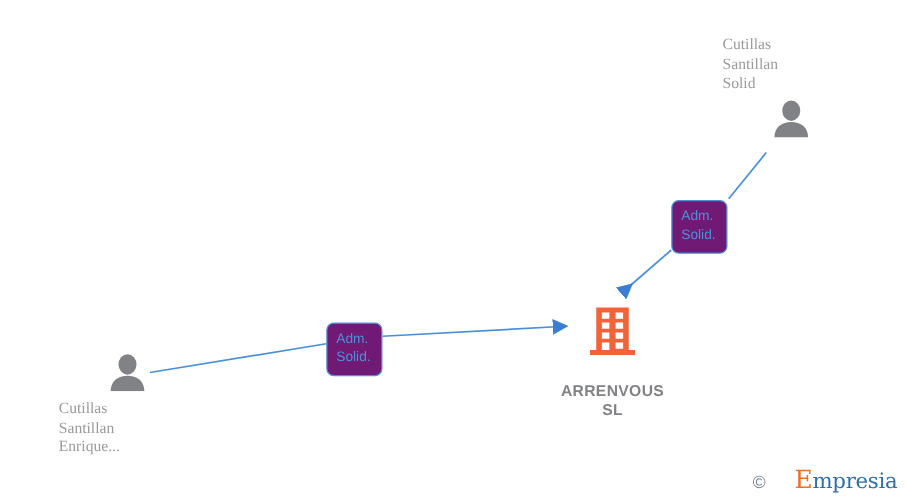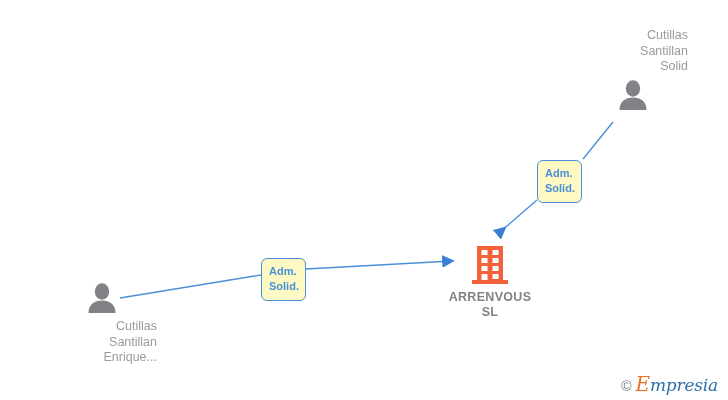--- a/index.html
+++ b/index.html
@@ -33,32 +33,33 @@
     left: 432px;
     top: 244px;
     width: 116px;
     text-align: center;
   }
   .company-icon {
     display: block;
     margin: 0 auto;
   }
   .company-label {
-    margin-top: 4px;
+    margin-top: 20px;
     font-size: 12.5px;
     line-height: 15px;
     color: #808285;
     letter-spacing: 0.3px;
     font-weight: bold;
   }
 
   
   .person-node {
     width: 110px;
-    text-align: right;
+    text-align: left;
+    font-family: Liberation Serif, serif;
   }
   .person-node.top-right {
     left: 578px;
     top: 28px;
   }
   .person-node.bottom-left {
     left: 47px;
     top: 283px;
   }
   .person-icon {
@@ -76,28 +77,27 @@
   .person-node.bottom-left .person-label {
     margin-top: 6px;
   }
 
   
   .edge-chip {
     position: absolute;
     box-sizing: border-box;
     border: 1px solid #4a90d9;
     border-radius: 6px;
-    background: #fef9c3;
+    background: #701a75;
     color: #4a90d9;
     font-size: 11px;
     line-height: 15px;
     padding: 5px 7px 6px 7px;
     text-align: left;
     white-space: nowrap;
-    font-weight: bold;
   }
   .edge-chip.chip-top {
     left: 537px;
     top: 160px;
     width: 45px;
   }
   .edge-chip.chip-bottom {
     left: 261px;
     top: 258px;
     width: 45px;
@@ -114,25 +114,25 @@
     gap: 4px;
     user-select: none;
   }
   .wm-copy {
     font-size: 14px;
     color: #6d7f8b;
     line-height: 1;
   }
   .wm-brand {
     font-family: "DejaVu Serif", serif;
-    font-style: italic;
     font-size: 17px;
     line-height: 1;
     color: #2f6fa8;
     letter-spacing: -0.2px;
+    margin-left: 19px;
   }
   .wm-brand .wm-initial {
     color: #ee7023;
     font-size: 20px;
   }
 </style>
 </head>
 <body>
 
 <div id="canvas">

